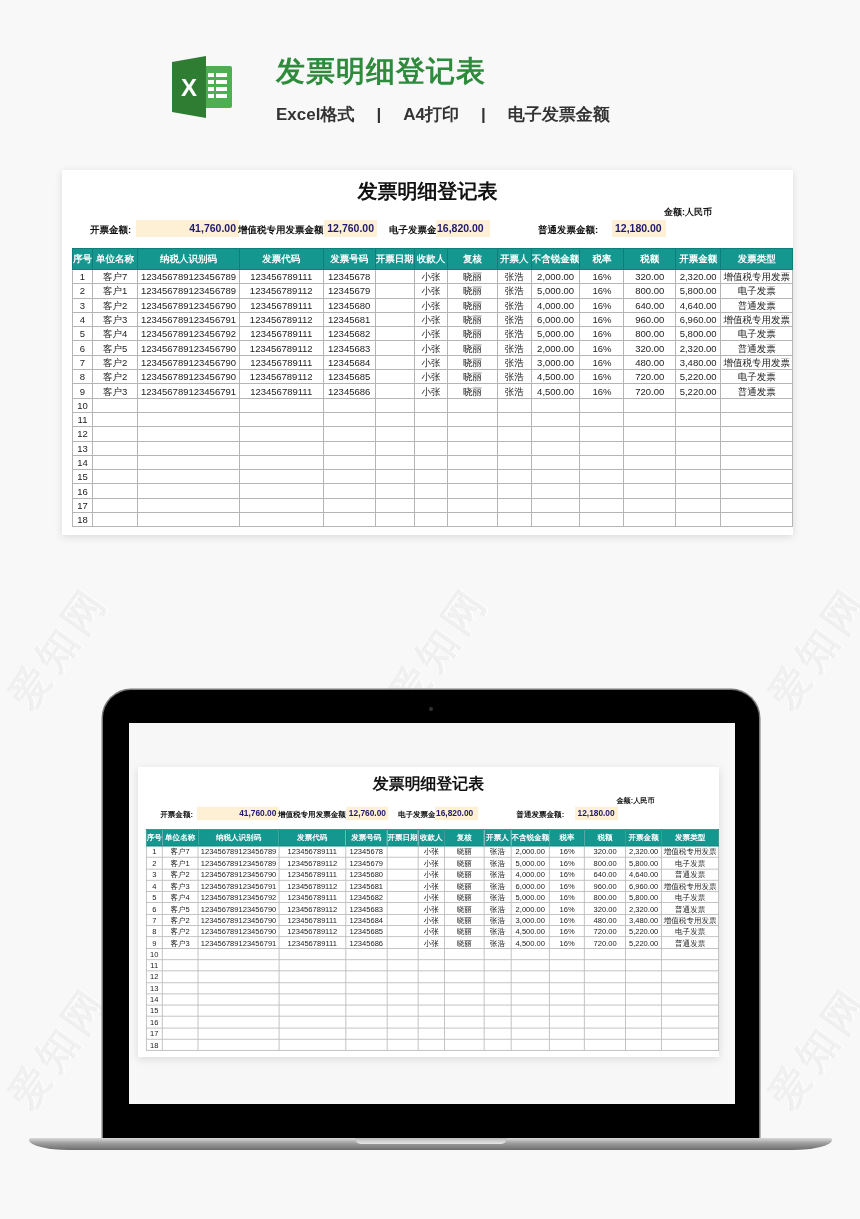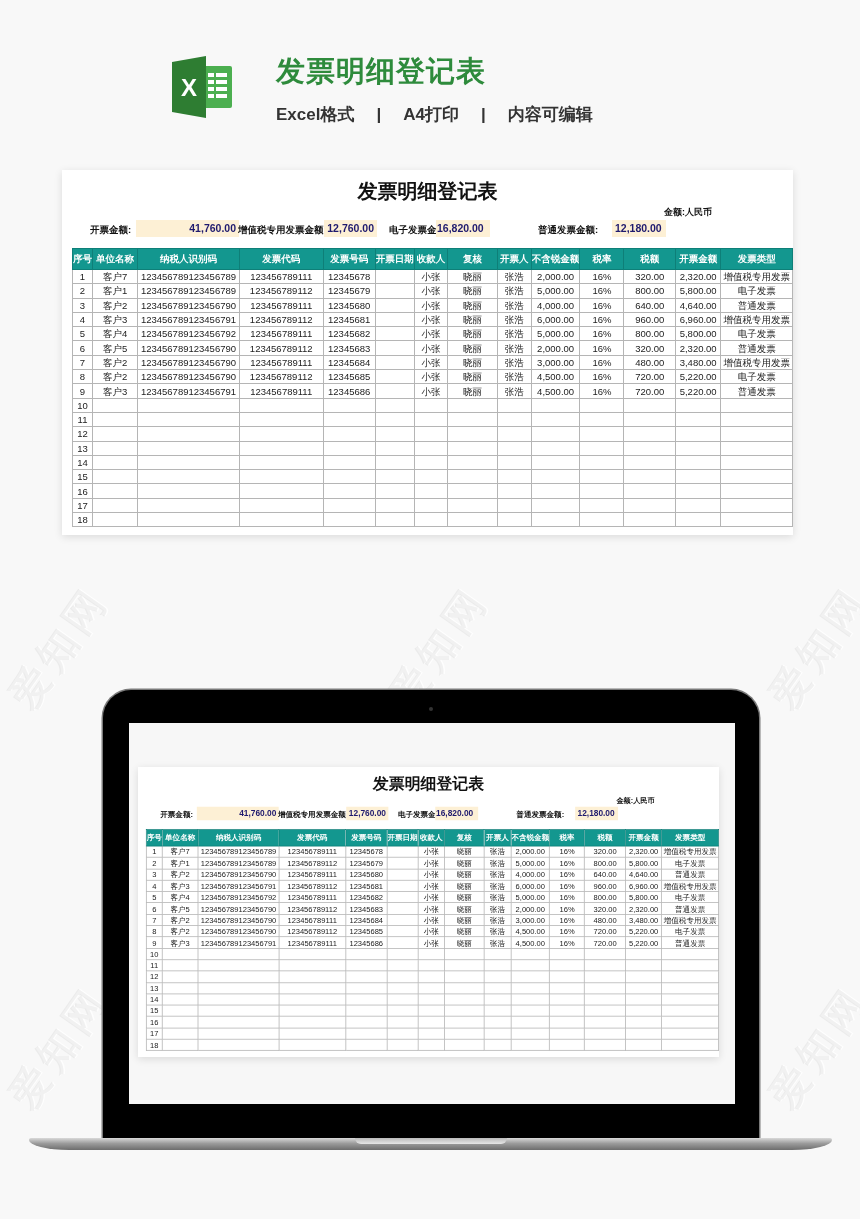--- a/index.html
+++ b/index.html
@@ -51,21 +51,21 @@
         <rect x="44" y="31" width="11" height="4"></rect>
       <rect x="36" y="38" width="6" height="4"></rect>
         <rect x="44" y="38" width="11" height="4"></rect>
     </g>
     <polygon points="0,6 34,0 34,62 0,56" fill="#2e7d32"></polygon>
     <text x="17" y="40" font-family="Liberation Sans, sans-serif" font-size="24" font-weight="bold" fill="#fff" text-anchor="middle">X</text>
   </svg>
 </div>
 <div class="hdr-title">发票明细登记表</div>
 <div class="hdr-sub">
-  <span>Excel格式</span><span class="sep">|</span><span>A4打印</span><span class="sep">|</span><span>内容可编辑</span>
+  <span>Excel格式</span><span class="sep">|</span><span>A4打印</span><span class="sep">|</span><span>电子发票金额</span>
 </div>
 
 <div class="card" id="card-top" style="left:62px;top:170px;width:731px;height:365px;">
   <div class="sheet">
     <div class="s-title">发票明细登记表</div>
     <div class="s-unit">金额:人民币</div>
     <div class="s-lbl" style="left:28px;width:72px;">开票金额:</div>
     <div class="s-val" style="left:74px;width:103px;">41,760.00</div>
     <div class="s-lbl" style="left:176px;width:86px;">增值税专用发票金额</div>
     <div class="s-val" style="left:262px;width:53px;">12,760.00</div>

